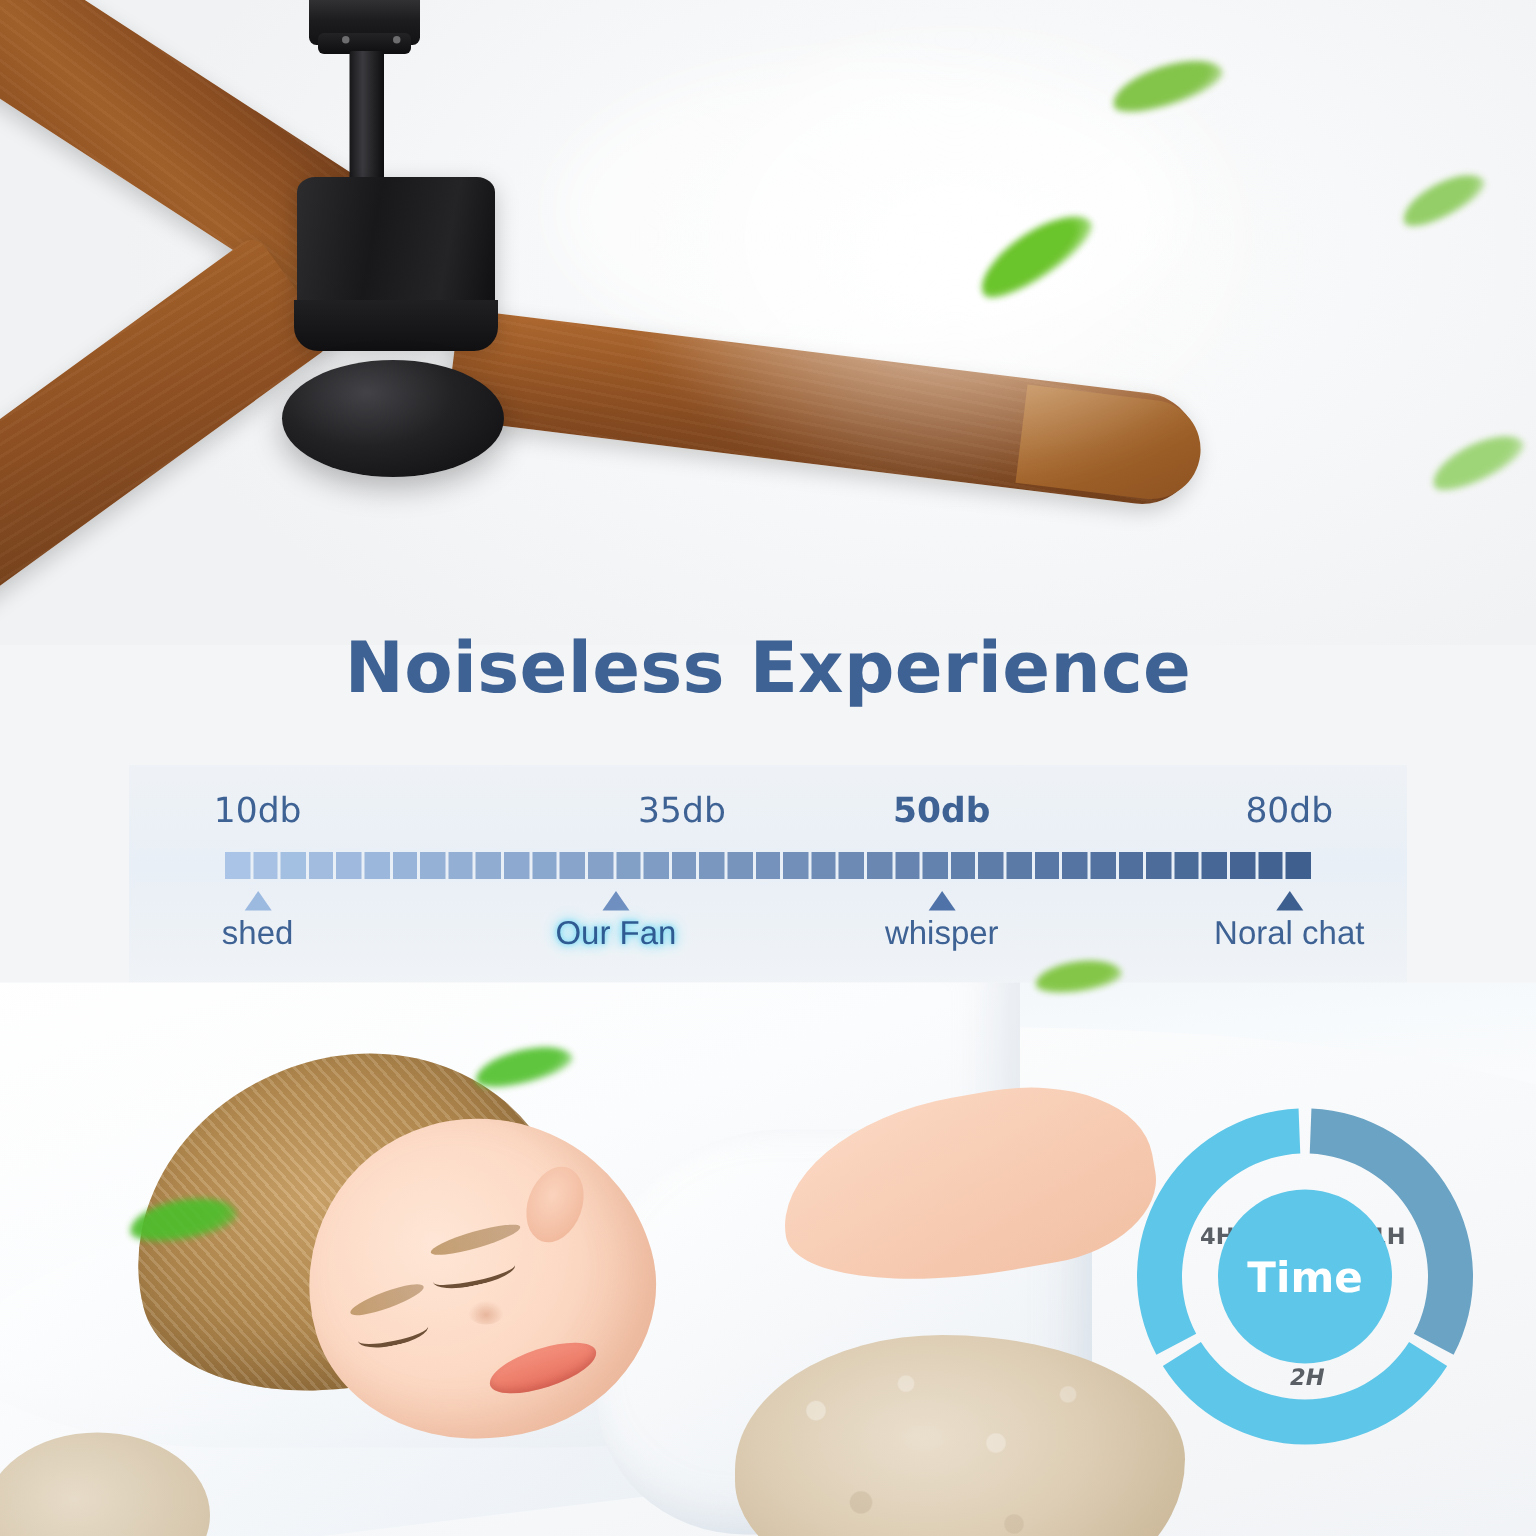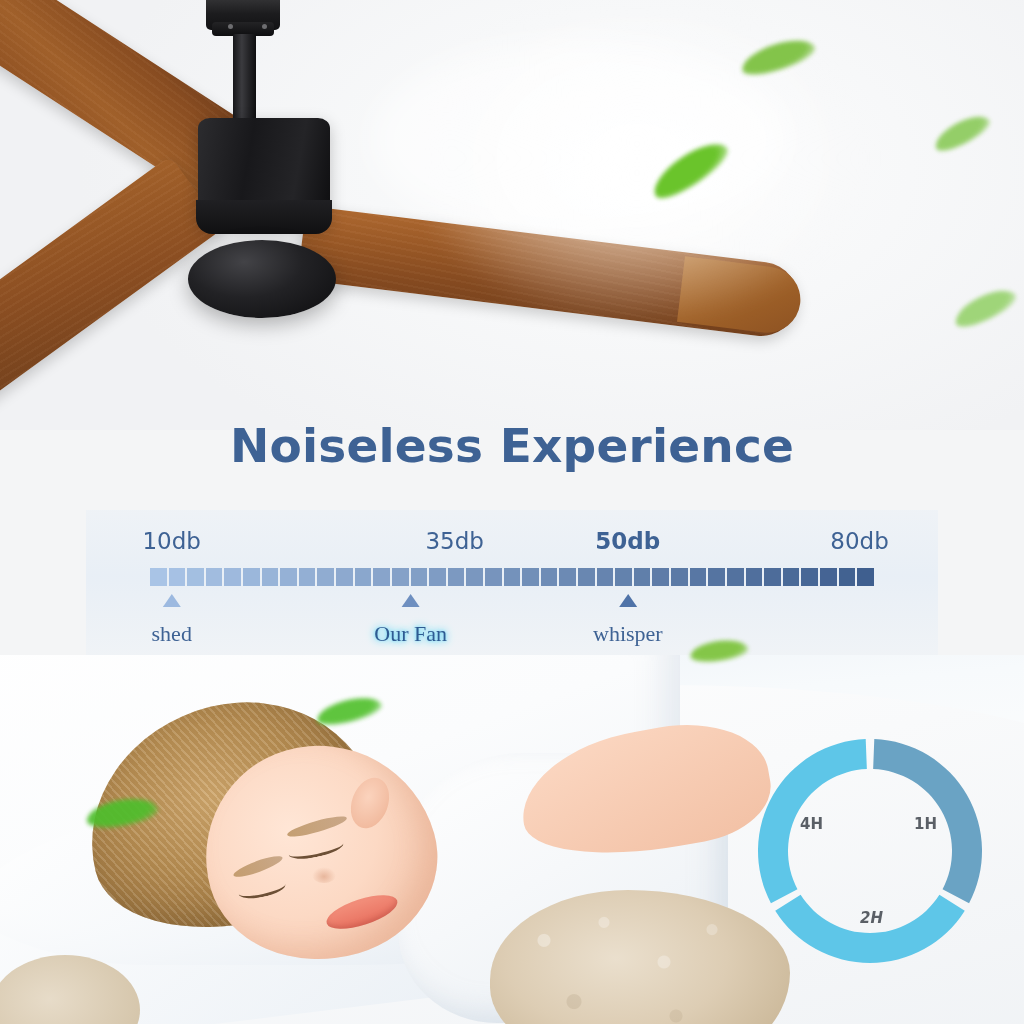--- a/index.html
+++ b/index.html
@@ -68,21 +68,21 @@
   .db-labels{position:absolute;left:0;top:0;width:852px;height:36px;}
   .db-label{position:absolute;top:18px;transform:translateX(-50%);
     font-size:23px;color:#3e6294;font-family:"DejaVu Sans",sans-serif;white-space:nowrap;}
 
   .bar{position:absolute;left:64px;top:58px;width:724px;height:18px;display:flex;gap:2px;}
   .seg{flex:1 1 0;height:18px;}
 
   .markers{position:absolute;left:0;top:0;width:852px;height:148px;}
   .marker{position:absolute;transform:translateX(-50%);text-align:center;white-space:nowrap;}
   .arrow{width:0;height:0;margin:0 auto;border-left:9px solid transparent;border-right:9px solid transparent;}
-  .mk-label{font-size:22px;color:#3e6294;font-family:Liberation Serif, serif;margin-top:14px;}
+  .mk-label{font-size:22px;color:#3e6294;font-family:Liberation Sans, sans-serif;margin-top:2px;}
   .mk-label.hl{color:#2f5b92;
     text-shadow:0 0 3px #7fdcf5,0 0 6px #7fdcf5,0 0 9px #9fe6f8,0 0 12px #b9edfa;}
 
   
   .photo-bottom{position:absolute;left:0;top:655px;width:1024px;height:369px;overflow:hidden;
     background:linear-gradient(175deg,#eef3f8 0%,#f7fafc 22%,#fdfdfd 55%,#f8f9fa 100%);}
   .bed-sheet{position:absolute;left:-60px;top:30px;width:1200px;height:420px;
     background:linear-gradient(165deg,#ffffff 0%,#f9fafb 40%,#eef1f4 100%);
     border-radius:48% 40% 0 0/30% 26% 0 0;}
   .pillow{position:absolute;left:-80px;top:-20px;width:760px;height:330px;
@@ -226,20 +226,24 @@
           <div class="mk-label">shed</div>
         </div>
         <div class="marker" style="left: 324.64px; top: 84px;">
           <div class="arrow" style="border-bottom: 13px solid rgb(110, 143, 192);"></div>
           <div class="mk-label hl">Our Fan</div>
         </div>
         <div class="marker" style="left: 541.84px; top: 84px;">
           <div class="arrow" style="border-bottom: 13px solid rgb(79, 115, 168);"></div>
           <div class="mk-label">whisper</div>
         </div>
+        <div class="marker" style="left: 773.52px; top: 84px;">
+          <div class="arrow" style="border-bottom: 13px solid rgb(61, 95, 144);"></div>
+          <div class="mk-label">Noral chat</div>
+        </div>
       </div>
   </div>
 
   <div class="photo-bottom">
     <div class="bed-sheet"></div>
     <div class="pillow"></div>
     <div class="pillow-fold"></div>
     <div class="hair">
         <div class="hair-strand"></div>
       </div>
@@ -263,20 +267,23 @@
     <svg width="236" height="236" viewBox="0 0 236 236">
       <g id="donut-segments">
           <path d="M 122.29943461780225 6.0825533620104295 A 112 112 0 0 1 217.0730692240894 170.2353037180678 L 190.53563996763688 156.2437045078711 A 82 82 0 0 0 121.14780034517665 36.06044085432906 Z" fill="#6aa3c4"></path>
           <path d="M 212.77363460628717 177.68214291992177 A 112 112 0 0 1 23.226365393712825 177.68214291992174 L 48.61216037753974 161.69585463779984 A 82 82 0 0 0 187.38783962246026 161.69585463779987 Z" fill="#5ec6e8"></path>
           <path d="M 18.92693077591062 170.23530371806788 A 112 112 0 0 1 113.70056538219771 6.0825533620104295 L 114.85219965482332 36.06044085432906 A 82 82 0 0 0 45.46436003236313 156.24370450787112 Z" fill="#5ec6e8"></path>
         </g>
     </svg>
     <div class="hr" style="left:162px;top:82px;">1H</div>
     <div class="hr" style="left:108px;top:176px;font-style:italic;">2H</div>
     <div class="hr" style="left:48px;top:82px;">4H</div>
+    <div class="timer-center">
+      <span>Time</span>
+    </div>
   </div>
 
 <div class="leaf" style="left: 740px; top: 44px; width: 76px; height: 26px; opacity: 0.85; transform: rotate(-18deg); background: radial-gradient(at 45% 45%, rgb(111, 187, 44) 0%, rgb(111, 187, 44) 55%, rgba(255, 255, 255, 0) 100%);"></div>
     <div class="leaf" style="left: 647px; top: 155px; width: 86px; height: 30px; opacity: 0.95; transform: rotate(-34deg); background: radial-gradient(at 45% 45%, rgb(99, 193, 32) 0%, rgb(99, 193, 32) 55%, rgba(255, 255, 255, 0) 100%);"></div>
     <div class="leaf" style="left: 932px; top: 122px; width: 60px; height: 22px; opacity: 0.75; transform: rotate(-28deg); background: radial-gradient(at 45% 45%, rgb(116, 193, 56) 0%, rgb(116, 193, 56) 55%, rgba(255, 255, 255, 0) 100%);"></div>
     <div class="leaf" style="left: 952px; top: 296px; width: 66px; height: 24px; opacity: 0.7; transform: rotate(-26deg); background: radial-gradient(at 45% 45%, rgb(124, 200, 69) 0%, rgb(124, 200, 69) 55%, rgba(255, 255, 255, 0) 100%);"></div>
     <div class="leaf" style="left: 690px; top: 641px; width: 58px; height: 20px; opacity: 0.9; transform: rotate(-8deg); background: radial-gradient(at 45% 45%, rgb(121, 194, 54) 0%, rgb(121, 194, 54) 55%, rgba(255, 255, 255, 0) 100%);"></div>
     <div class="leaf" style="left: 316px; top: 700px; width: 66px; height: 22px; opacity: 0.9; transform: rotate(-14deg); background: radial-gradient(at 45% 45%, rgb(79, 191, 42) 0%, rgb(79, 191, 42) 55%, rgba(255, 255, 255, 0) 100%);"></div>
     <div class="leaf" style="left: 86px; top: 800px; width: 72px; height: 26px; opacity: 0.92; transform: rotate(-10deg); background: radial-gradient(at 45% 45%, rgb(78, 190, 44) 0%, rgb(78, 190, 44) 55%, rgba(255, 255, 255, 0) 100%);"></div>
   </div>

